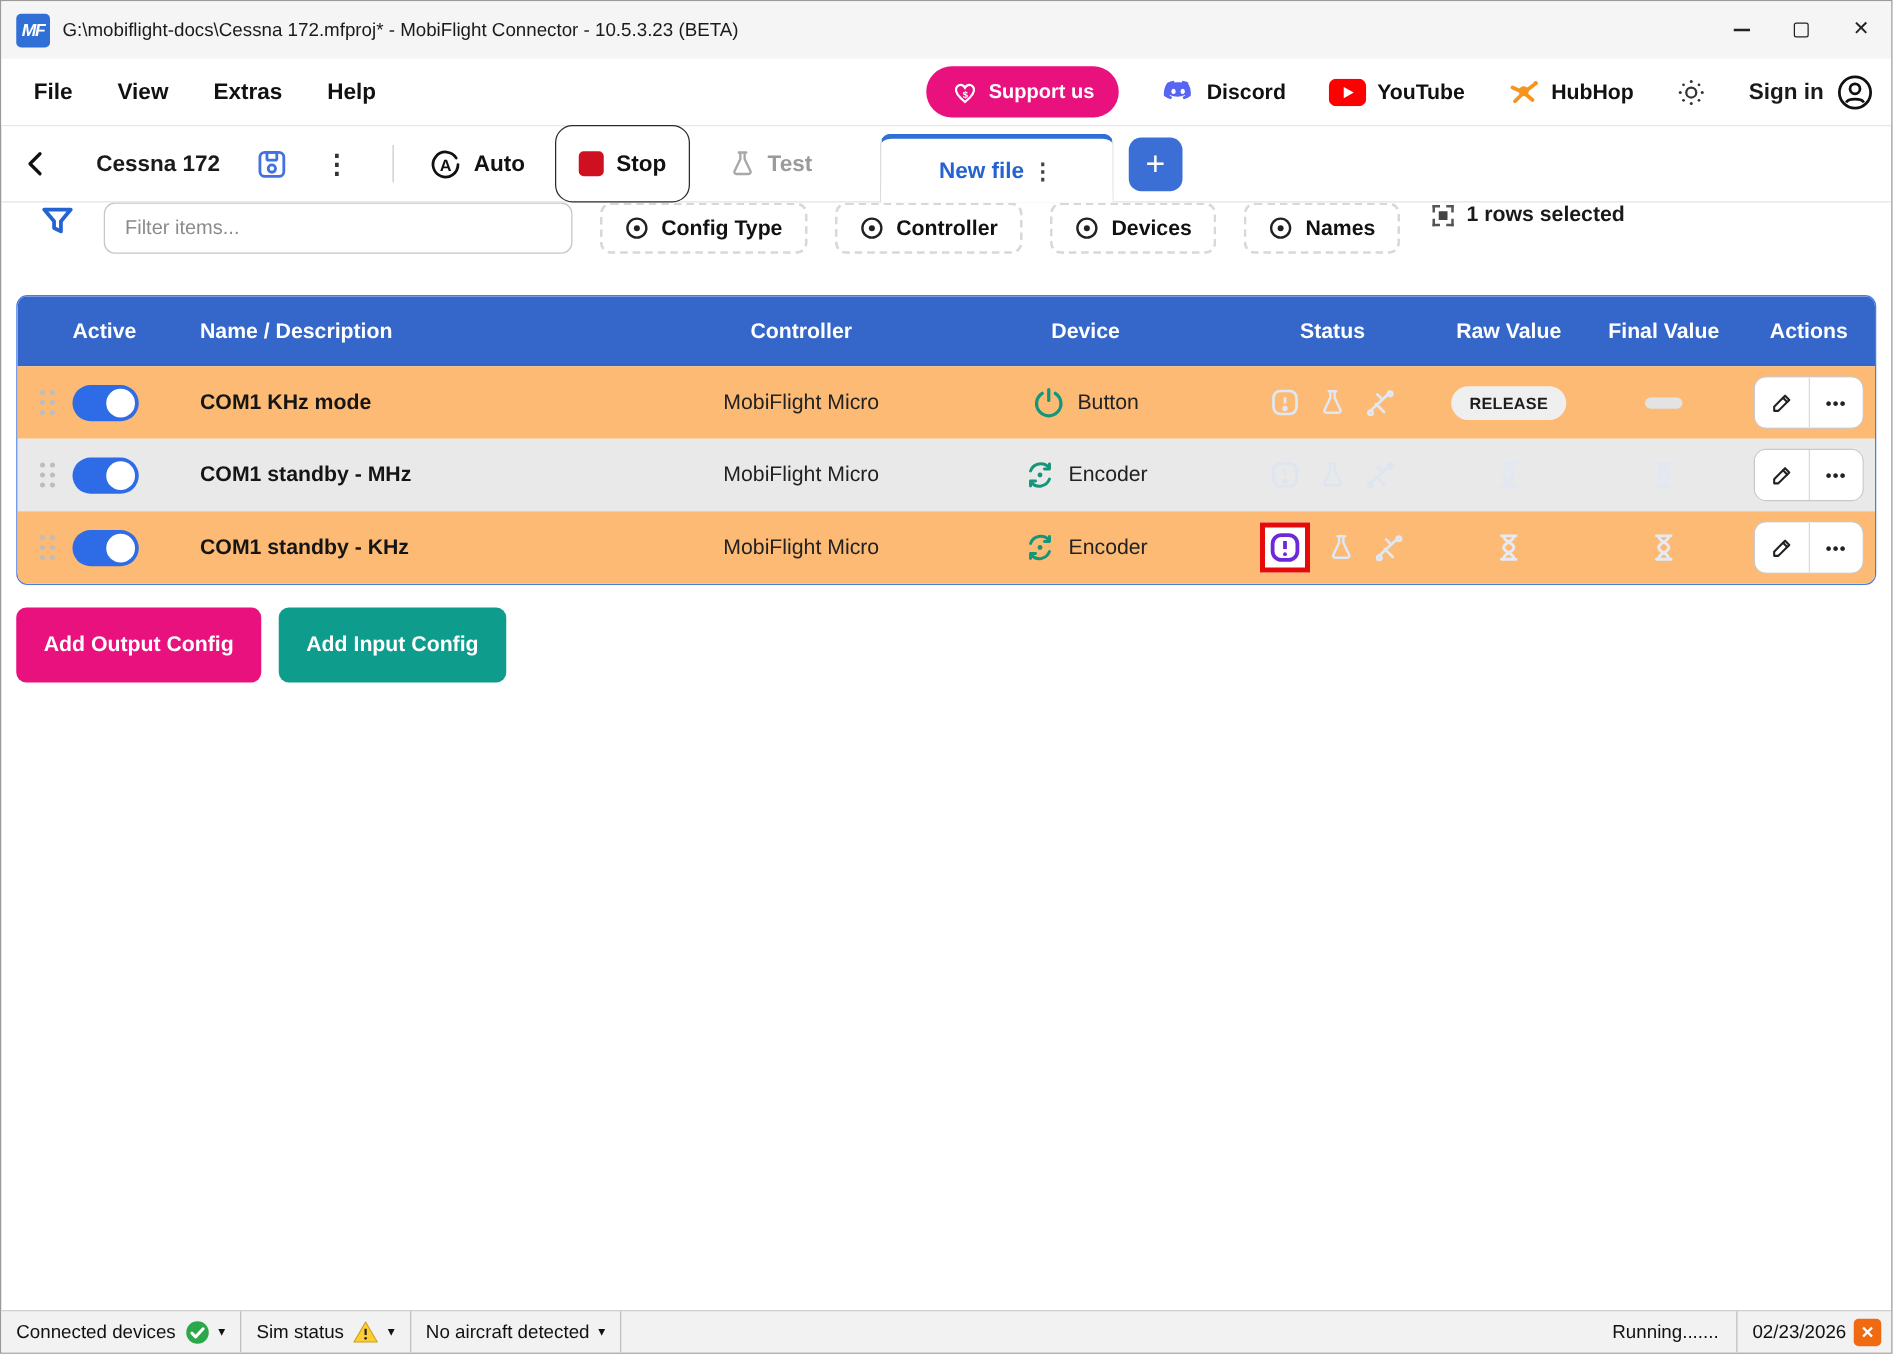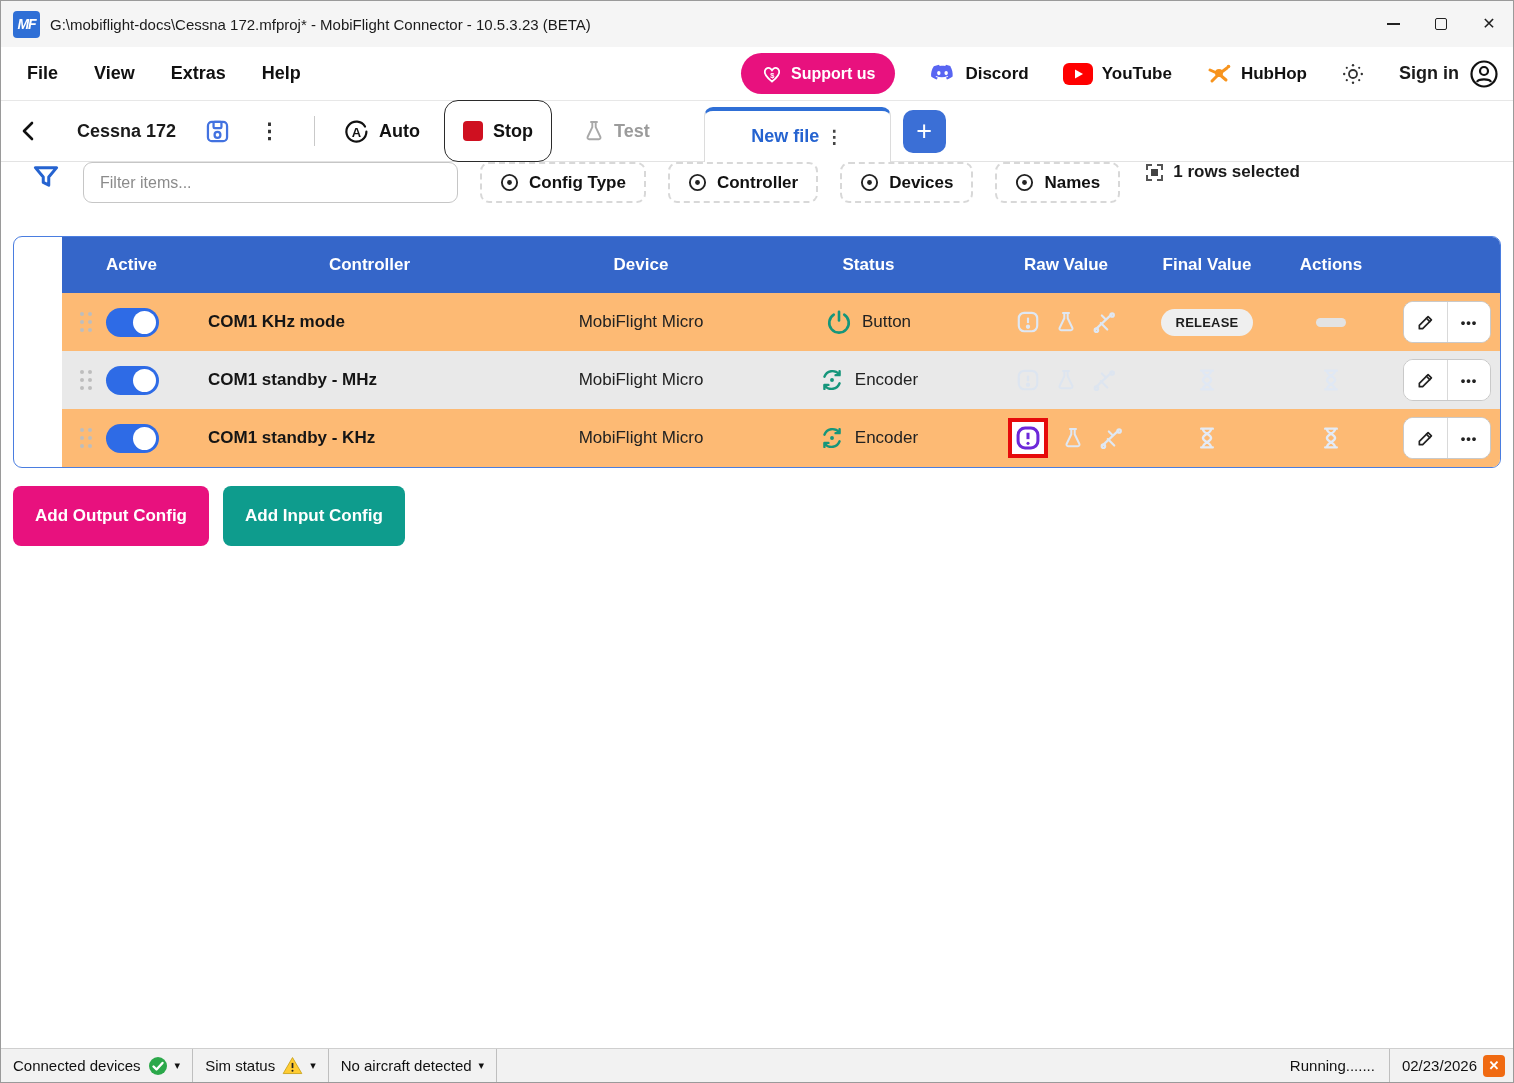--- a/index.html
+++ b/index.html
@@ -66,21 +66,21 @@
     padding:0 16px; font-size:16px; font-family:inherit; color:#333; }
   .filter-input::placeholder { color:#8b8b8b; }
   .chip { display:flex; align-items:center; gap:10px; background:#fff; border:2px dashed #d8d8d8;
     border-radius:9px; height:41px; padding:0 18px; font-size:17px; font-weight:700; color:#111; }
   .sel-info { display:flex; align-items:center; gap:10px; font-size:17px; font-weight:700; margin-left:4px; }
   .sel-icon { width:17px; height:17px; border:2px dashed #555; display:flex; align-items:center; justify-content:center; }
   .sel-icon i { width:7px; height:7px; background:#444; display:block; }
 
   
   .cfg-table { margin:10px 12px 0 12px; border:1.5px solid #4a7de0; border-radius:9px; overflow:hidden; flex:0 0 auto; }
-  .trow { display:grid; grid-template-columns:44px 102px 1fr 220px 235px 160px 122px 126px 106px; align-items:center;margin-left:48px; }
+  .trow { display:grid; grid-template-columns:44px 102px 1fr 220px 235px 160px 122px 126px 106px; align-items:center; }
   .thead { background:#3566c9; color:#fff; height:56px; }
   .th { font-size:17px; font-weight:700; text-align:center; }
   .th.left { text-align:left; }
   .tr { height:58px; background:#fdba74; }
   .tr.alt { background:#e9e9e9; }
   .cell { display:flex; align-items:center; justify-content:center; gap:10px; }
   .cell.left { justify-content:flex-start; }
   .drag-handle { display:grid; grid-template-columns:repeat(2,4px); grid-auto-rows:4px; gap:4px; margin-left:18px; }
   .drag-handle i { width:4px; height:4px; border-radius:50%; background:#bdbdbd; }
   .toggle { width:53px; height:29px; border-radius:15px; background:#2e6be6; border:none; position:relative; }
@@ -312,20 +312,21 @@
         <i></i>
       </span>
     <span>1 rows selected</span>
   </div>
 </div>
 
 <div class="cfg-table">
   <div class="trow thead">
     <div class="th"></div>
     <div class="th left">Active</div>
+    <div class="th left">Name / Description</div>
     <div class="th">Controller</div>
     <div class="th">Device</div>
     <div class="th">Status</div>
     <div class="th">Raw Value</div>
     <div class="th">Final Value</div>
     <div class="th">Actions</div>
   </div>
 
   <div class="trow tr">
     <div class="cell left">

